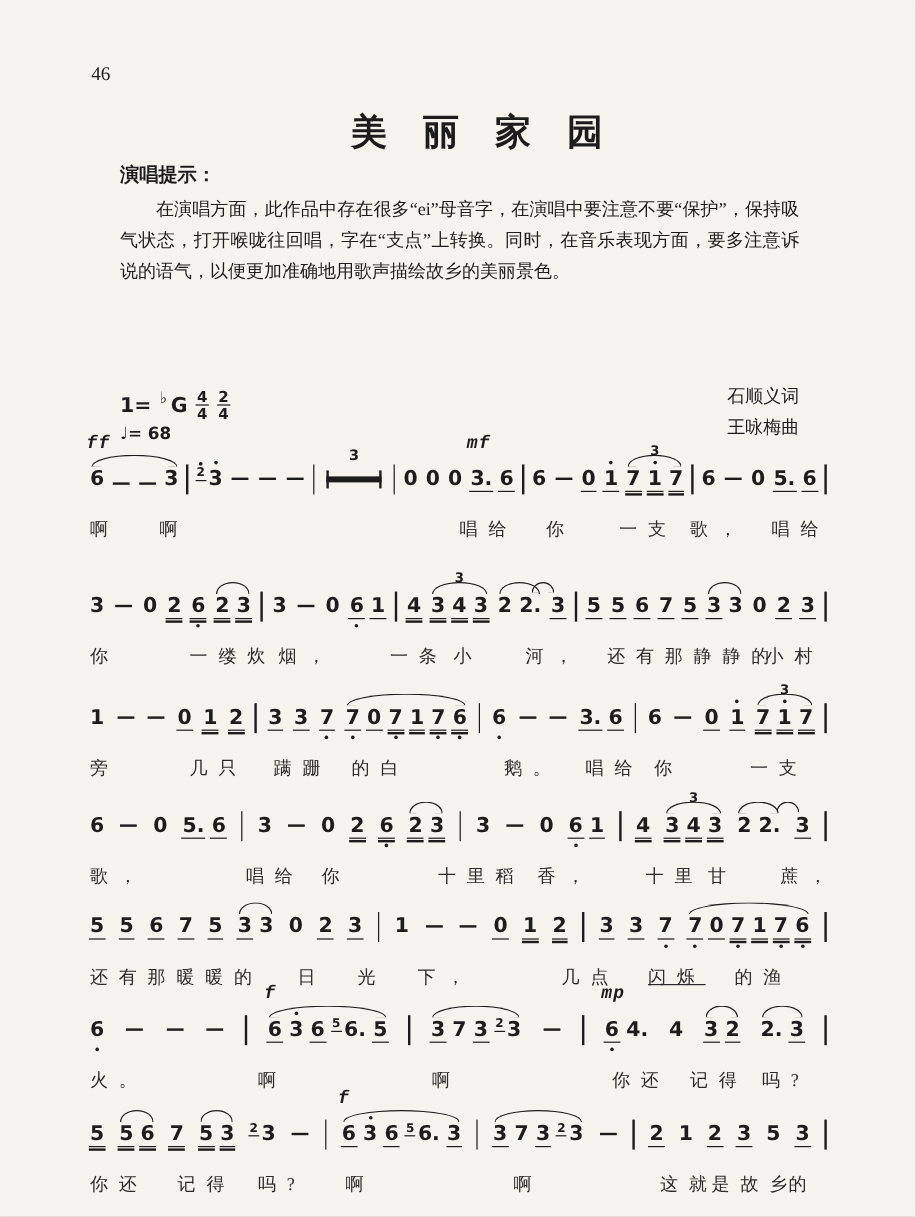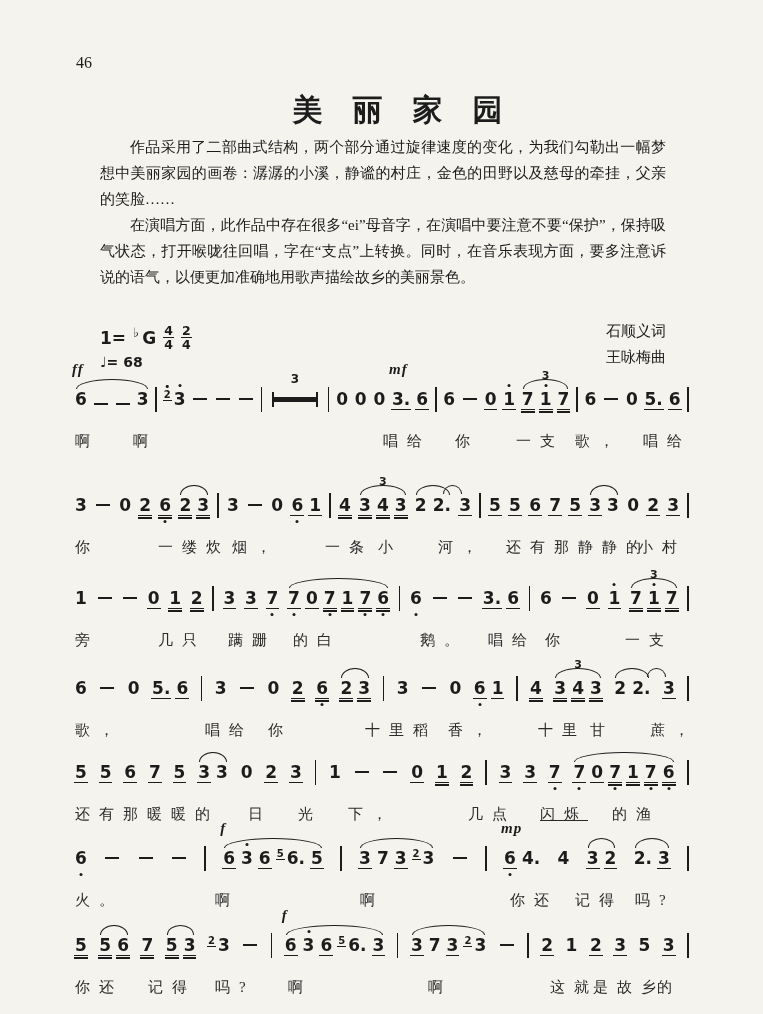--- a/index.html
+++ b/index.html
@@ -34,41 +34,41 @@
   .lo{position:absolute;bottom:-8px;left:50%;transform:translateX(-50%);width:3px;height:3px;border-radius:50%;background:#1c1c1c}
   .gr{font-size:10px;line-height:10px;position:relative;top:-7px;margin-right:1px;
       border-bottom:1px solid #1c1c1c;padding:0 1px}
   .ghi{position:absolute;top:-5px;left:50%;transform:translateX(-50%);width:2.5px;height:2.5px;border-radius:50%;background:#1c1c1c}
   .dash{width:14px;height:2.2px;background:#1c1c1c;margin:0 4px;flex:none}
   .bl{width:1.6px;height:25px;background:#1c1c1c;margin:0 3px;flex:none}
   .grp{position:relative;display:inline-flex;align-items:baseline}
   .arc{position:absolute;top:-10px;left:4px;right:4px;height:9px;border:1.6px solid #1c1c1c;
        border-bottom:none;border-radius:50% 50% 0 0/100% 100% 0 0}
   .tri{position:absolute;top:-20px;left:50%;transform:translateX(-50%);font-size:11px;font-style:normal}
-  .dyn{position:absolute;top:-28px;left:0;font-family:Liberation Serif, serif;font-style:italic;
+  .dyn{position:absolute;top:-28px;left:0;font-family:Liberation Mono, monospace;font-style:italic;
        font-weight:700;font-size:15px;letter-spacing:1px}
   .tiel{position:absolute;top:-10px;left:-15px;width:17px;height:8px;border:1.5px solid #1c1c1c;
         border-bottom:none;border-radius:50% 50% 0 0/100% 100% 0 0}
   .mrest{position:relative;width:50px;height:26px;margin:0 4px;flex:none}
   .rbar{position:absolute;left:2px;right:2px;top:11px;height:4.5px;background:#1c1c1c}
   .mrest::before{content:"";position:absolute;left:2px;top:6px;width:1.6px;height:15px;background:#1c1c1c}
   .mrest::after{content:"";position:absolute;right:2px;top:6px;width:1.6px;height:15px;background:#1c1c1c}
   .lbl{position:absolute;top:-14px;left:50%;transform:translateX(-50%);font-size:12px}
   .lyr{position:absolute;top:46px;font-size:15px;letter-spacing:9px;white-space:nowrap;
        color:#2a2a2a;font-family:"Liberation Serif",serif}
 </style>
 </head>
 <body>
 
 <div class="page">
   <div class="pagenum">46</div>
   <h1 class="title">美丽家园</h1>
 
   <div class="tips">
-    <p>作品采用了二部曲式结构，两个部分通过旋律速度的变化，为我们勾勒出一幅梦想中美丽家园的画卷：潺潺的小溪，静谧的村庄，金色的田野以及慈母的牵挂，父亲的笑脸……</p>
+    <div class="tips-h">演唱提示：</div>
     <p>在演唱方面，此作品中存在很多“ei”母音字，在演唱中要注意不要“保护”，保持吸气状态，打开喉咙往回唱，字在“支点”上转换。同时，在音乐表现方面，要多注意诉说的语气，以便更加准确地用歌声描绘故乡的美丽景色。</p>
   </div>
 
   <div class="meta-key">
     <span>1=</span>
       <span class="flat">♭</span>
       <span>G</span>
     <span class="meter">
       <b class="mt">4</b>
       <b class="mb">4</b>

